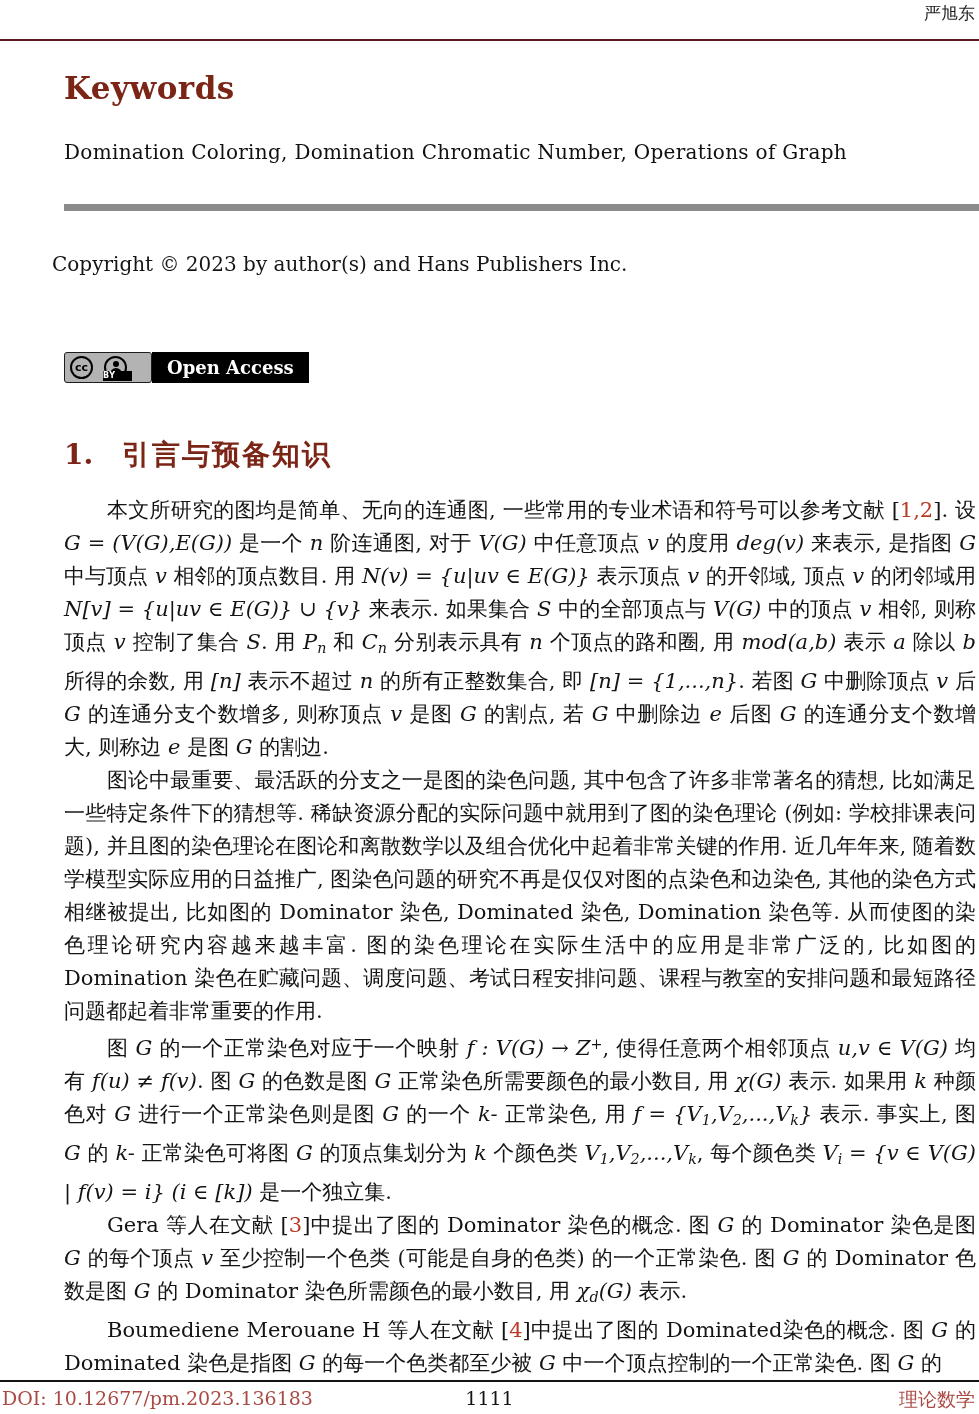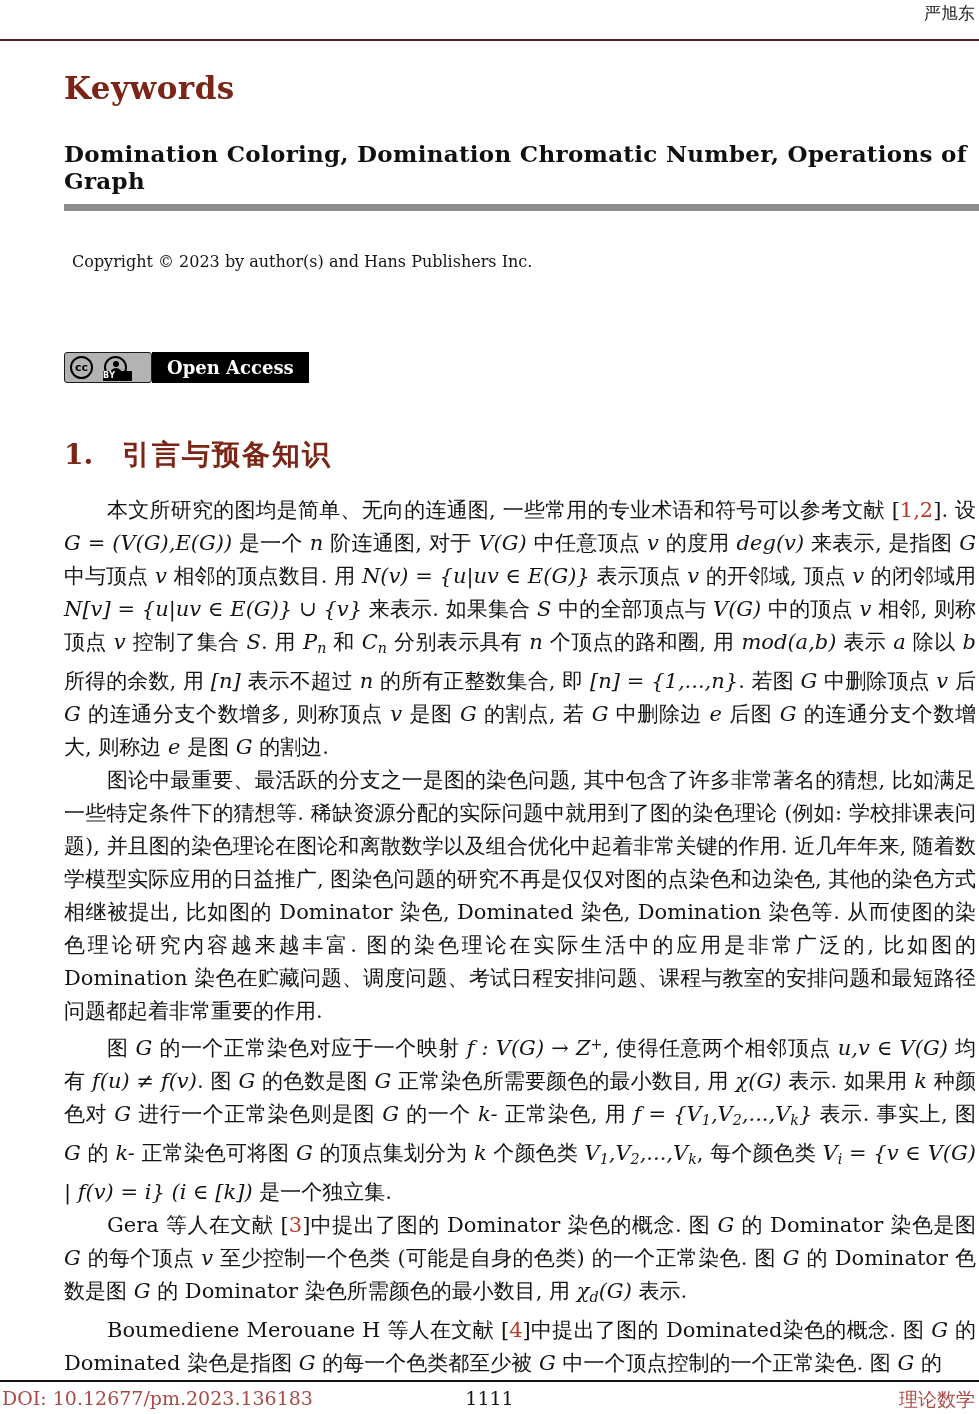--- a/index.html
+++ b/index.html
@@ -13,23 +13,23 @@
     --ink:#161616;
   }
   html,body{margin:0;padding:0;background:#ffffff;}
   .page{
     position:relative;width:979px;height:1414px;background:#ffffff;overflow:hidden;
     font-family:"DejaVu Serif","Liberation Serif",serif;color:var(--ink);
   }
   .header-author{position:absolute;top:2px;right:4px;font-size:17px;color:#1c1c1c;}
   .top-rule{position:absolute;top:39px;left:0;width:100%;height:2px;background:var(--maroon-rule);}
   .kw-title{position:absolute;top:70px;left:64px;margin:0;font-size:31px;font-weight:bold;color:var(--maroon);letter-spacing:0.5px;}
-  .kw-text{position:absolute;top:140px;left:64px;font-size:23px;font-weight:bold;color:#101010;letter-spacing:0.3px;}
+  .kw-text{position:absolute;top:140px;left:64px;font-size:20px;font-weight:normal;color:#101010;letter-spacing:0.3px;}
   .gray-bar{position:absolute;top:204px;left:64px;right:0;height:7px;background:var(--gray-bar);}
-  .lic-line{position:absolute;left:72px;font-size:16px;color:#141414;}
+  .lic-line{position:absolute;left:52px;font-size:20px;color:#141414;}
   .lic-copy{top:252px;}
   .lic-stmt{top:286px;}
   .lic-url{top:320px;color:var(--link-blue);text-decoration:none;cursor:pointer;}
   .badges{position:absolute;top:352px;left:64px;height:31px;display:flex;}
   .cc-badge{position:relative;width:88px;height:31px;background:var(--badge-gray);border:1px solid #1c1c1c;border-radius:3px;box-sizing:border-box;cursor:pointer;}
   .cc-circle{position:absolute;left:5px;top:3px;width:19px;height:19px;border:2px solid #000;border-radius:50%;
     font-family:"DejaVu Sans","Liberation Sans",sans-serif;font-weight:bold;font-size:11px;line-height:19px;text-align:center;color:#000;}
   .person-circle{position:absolute;left:39px;top:3px;width:19px;height:19px;border:2px solid #000;border-radius:50%;}
   .p-head{position:absolute;left:6.5px;top:2.5px;width:6px;height:6px;border-radius:50%;background:#000;}
   .p-body{position:absolute;left:3.5px;top:9.5px;width:12px;height:8px;border-radius:6px 6px 0 0;background:#000;}

